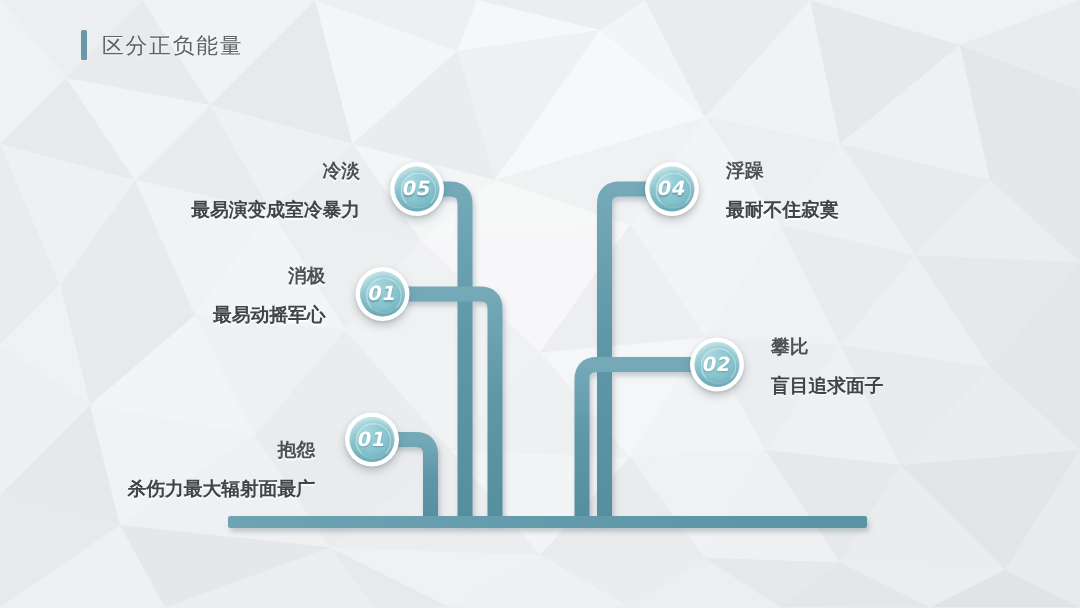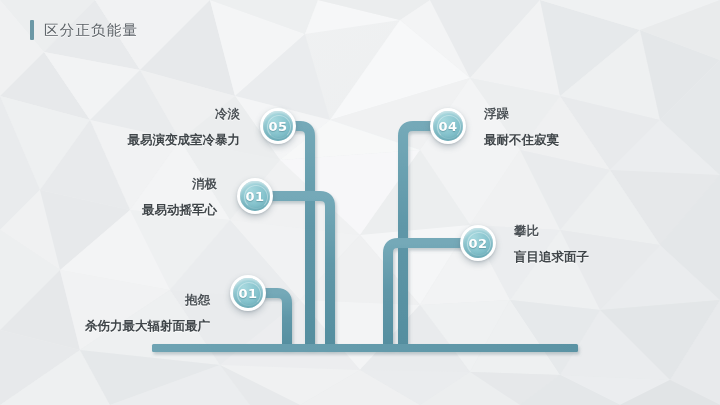--- a/index.html
+++ b/index.html
@@ -9,39 +9,39 @@
     background:#eceef0;
     position:relative;
   }
   #stage{position:absolute;left:0;top:0;width:720px;height:405px;overflow:hidden;}
 
   
   #bg{position:absolute;inset:0;width:720px;height:405px;}
 
   
   #title-bar{
-    position:absolute;left:30px;top:20px;display:flex;align-items:center;gap:10px;justify-content:space-between;
+    position:absolute;left:54px;top:20px;display:flex;align-items:center;gap:10px;justify-content:space-between;
   }
   #title-accent{
     width:4px;height:20px;background:#6b98a6;border-radius:1px;
   }
   #title-text{
     font-size:14.5px;color:#5b6166;letter-spacing:1.2px;font-weight:400;
     text-shadow:0 1px 0 rgba(255,255,255,.75);
   }
 
   
   #tree{position:absolute;left:0;top:0;width:720px;height:405px;}
 
   
   .node{
     position:absolute;width:36px;height:36px;border-radius:50%;
     background:#ffffff;
     box-shadow:0 3px 6px rgba(90,110,120,.33), 0 1px 2px rgba(90,110,120,.2);
-    display:flex;align-items:center;justify-content:center;
+    display:flex;align-items:center;justify-content:center;font-style:italic;
   }
   .node .disc{
     width:30px;height:30px;border-radius:50%;
     background:radial-gradient(circle at 35% 30%, #a6d8de 0%, #86c3cd 52%, #6fb3c0 100%);
     box-shadow:inset 0 2px 3px rgba(255,255,255,.55), inset 0 -2px 4px rgba(60,120,135,.35);
     display:flex;align-items:center;justify-content:center;
     position:relative;overflow:hidden;
   }
   .node .disc::after{
     content:"";position:absolute;left:4px;top:4px;width:22px;height:22px;

